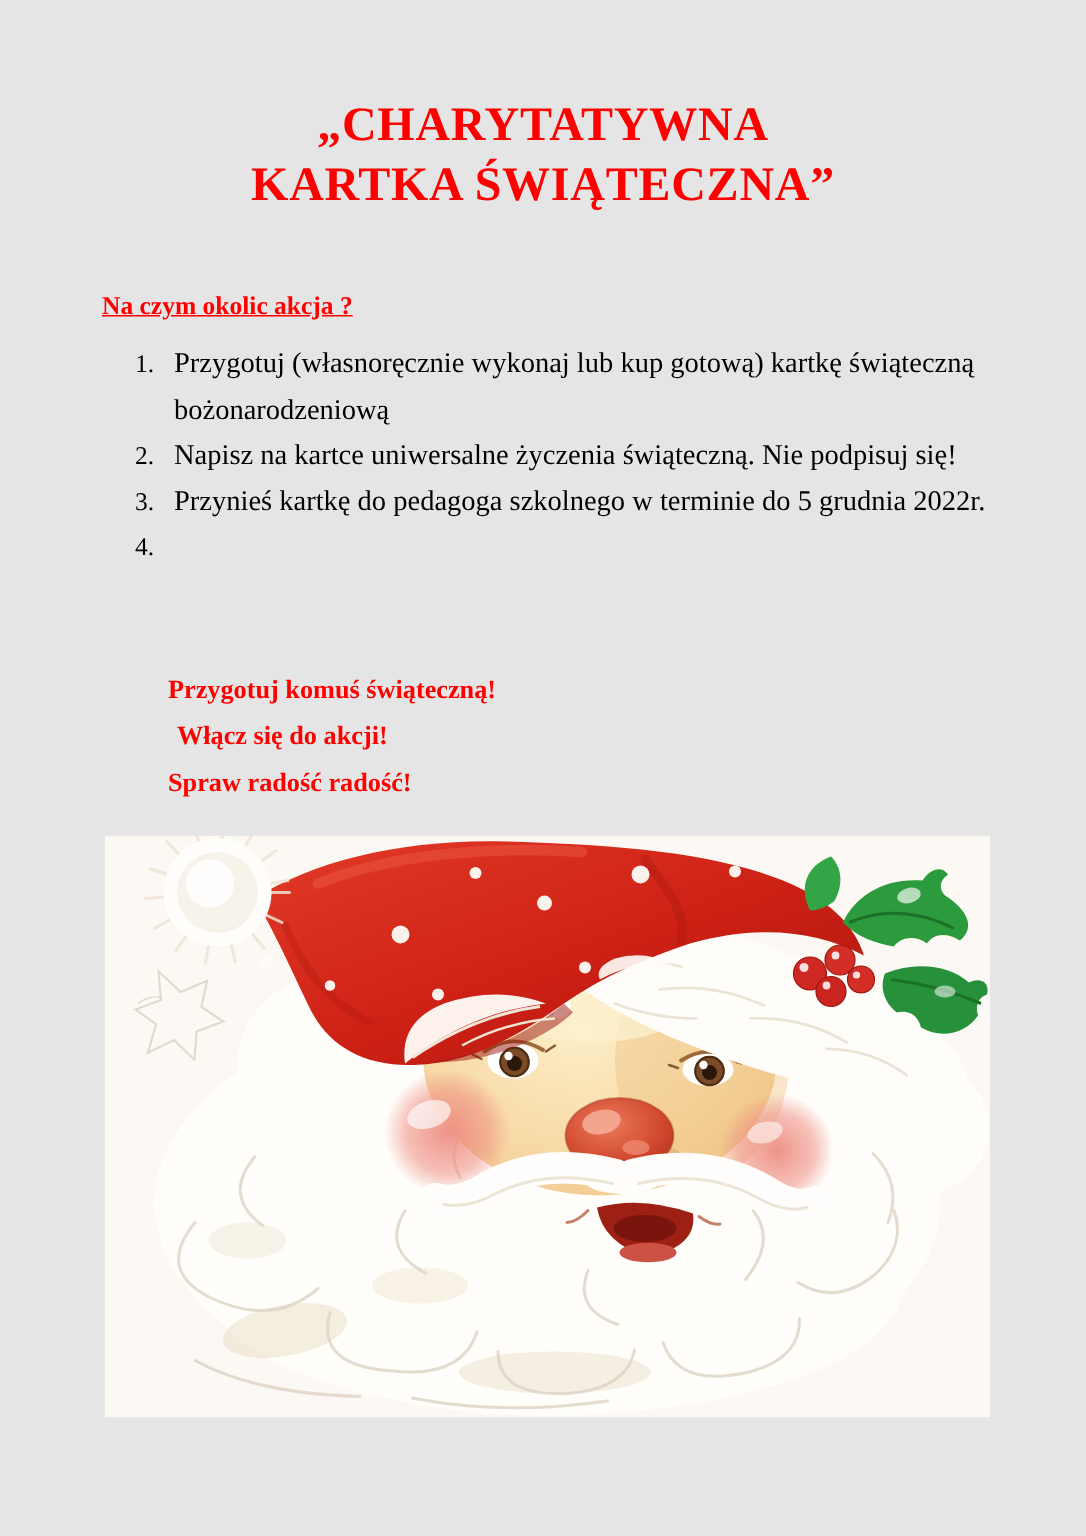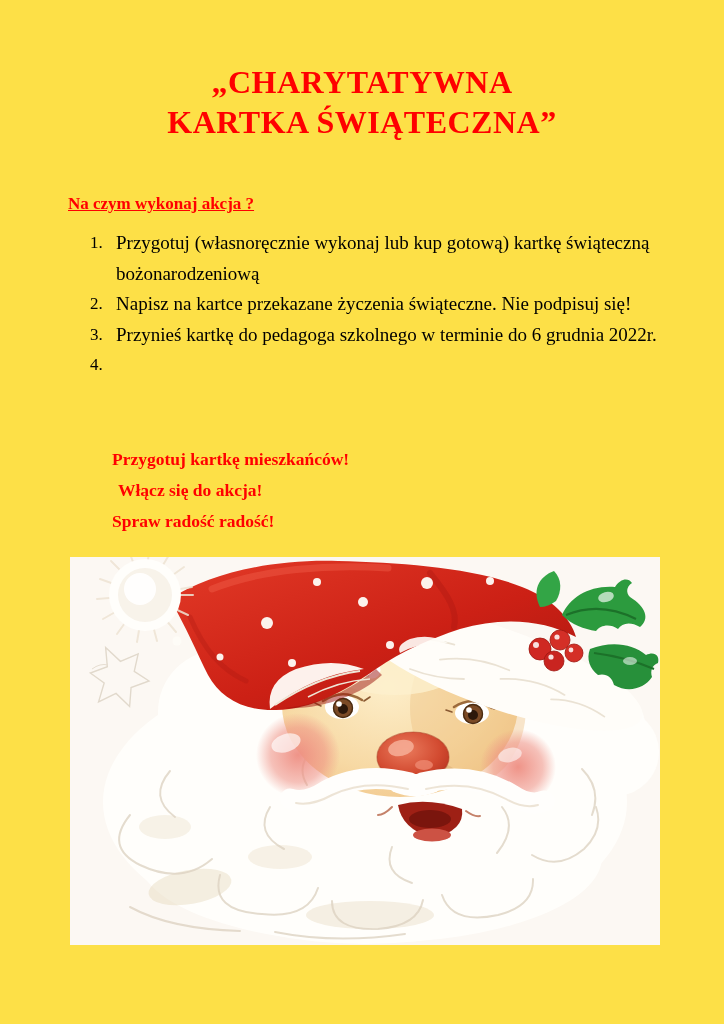--- a/index.html
+++ b/index.html
@@ -3,21 +3,21 @@
 <meta charset="utf-8">
 <style>
   html,body{margin:0;padding:0;}
   body{
     width:724px;height:1024px;
     background:#ffffff;
     font-family:"Liberation Serif","DejaVu Serif",serif;
     color:#000;
     overflow:hidden;
   }
-  .page{position:relative;width:724px;height:1024px;background:#fde047;font-family:Liberation Serif, serif;}
+  .page{position:relative;width:724px;height:1024px;background:#e5e5e5;font-family:Liberation Serif, serif;}
 
   .doc-title{
     position:absolute;top:62px;left:0;right:0;
     text-align:center;
     color:#ff0000;
     font-size:32px;font-weight:bold;
     line-height:40px;
     white-space:pre-line;
     letter-spacing:.5px;
   }
@@ -45,44 +45,44 @@
   .santa-wrap svg{display:block;}
 </style>
 </head>
 <body>
 
 <div class="page">
 
   <div class="doc-title">„CHARYTATYWNA
 KARTKA ŚWIĄTECZNA”</div>
 
-  <div class="section-heading">Na czym wykonaj akcja ?</div>
+  <div class="section-heading">Na czym okolic akcja ?</div>
 
   <div class="action-list">
     <div class="list-item">
       <span class="item-num">1.</span>
       <span class="item-text">Przygotuj (własnoręcznie wykonaj lub kup gotową) kartkę świąteczną
 bożonarodzeniową</span>
     </div>
     <div class="list-item">
       <span class="item-num">2.</span>
-      <span class="item-text">Napisz na kartce przekazane życzenia świąteczne. Nie podpisuj się!</span>
+      <span class="item-text">Napisz na kartce uniwersalne życzenia świąteczną. Nie podpisuj się!</span>
     </div>
     <div class="list-item">
       <span class="item-num">3.</span>
-      <span class="item-text">Przynieś kartkę do pedagoga szkolnego w terminie do 6 grudnia 2022r.</span>
+      <span class="item-text">Przynieś kartkę do pedagoga szkolnego w terminie do 5 grudnia 2022r.</span>
     </div>
     <div class="list-item">
       <span class="item-num">4.</span>
     </div>
   </div>
 
   <div class="cta">
-    <div class="cta-line">Przygotuj kartkę mieszkańców!</div>
-    <div class="cta-line cta-indent">Włącz się do akcja!</div>
+    <div class="cta-line">Przygotuj komuś świąteczną!</div>
+    <div class="cta-line cta-indent">Włącz się do akcji!</div>
     <div class="cta-line">Spraw radość radość!</div>
   </div>
 
   <div class="santa-wrap">
     <svg width="590" height="388" viewBox="0 0 590 388" xmlns="http://www.w3.org/2000/svg" role="img">
       <defs>
         <linearGradient id="hatGrad" x1="0" y1="0" x2="1" y2="1">
           <stop offset="0" stop-color="#e23a27"></stop>
           <stop offset="0.55" stop-color="#cc2015"></stop>
           <stop offset="1" stop-color="#a81710"></stop>

